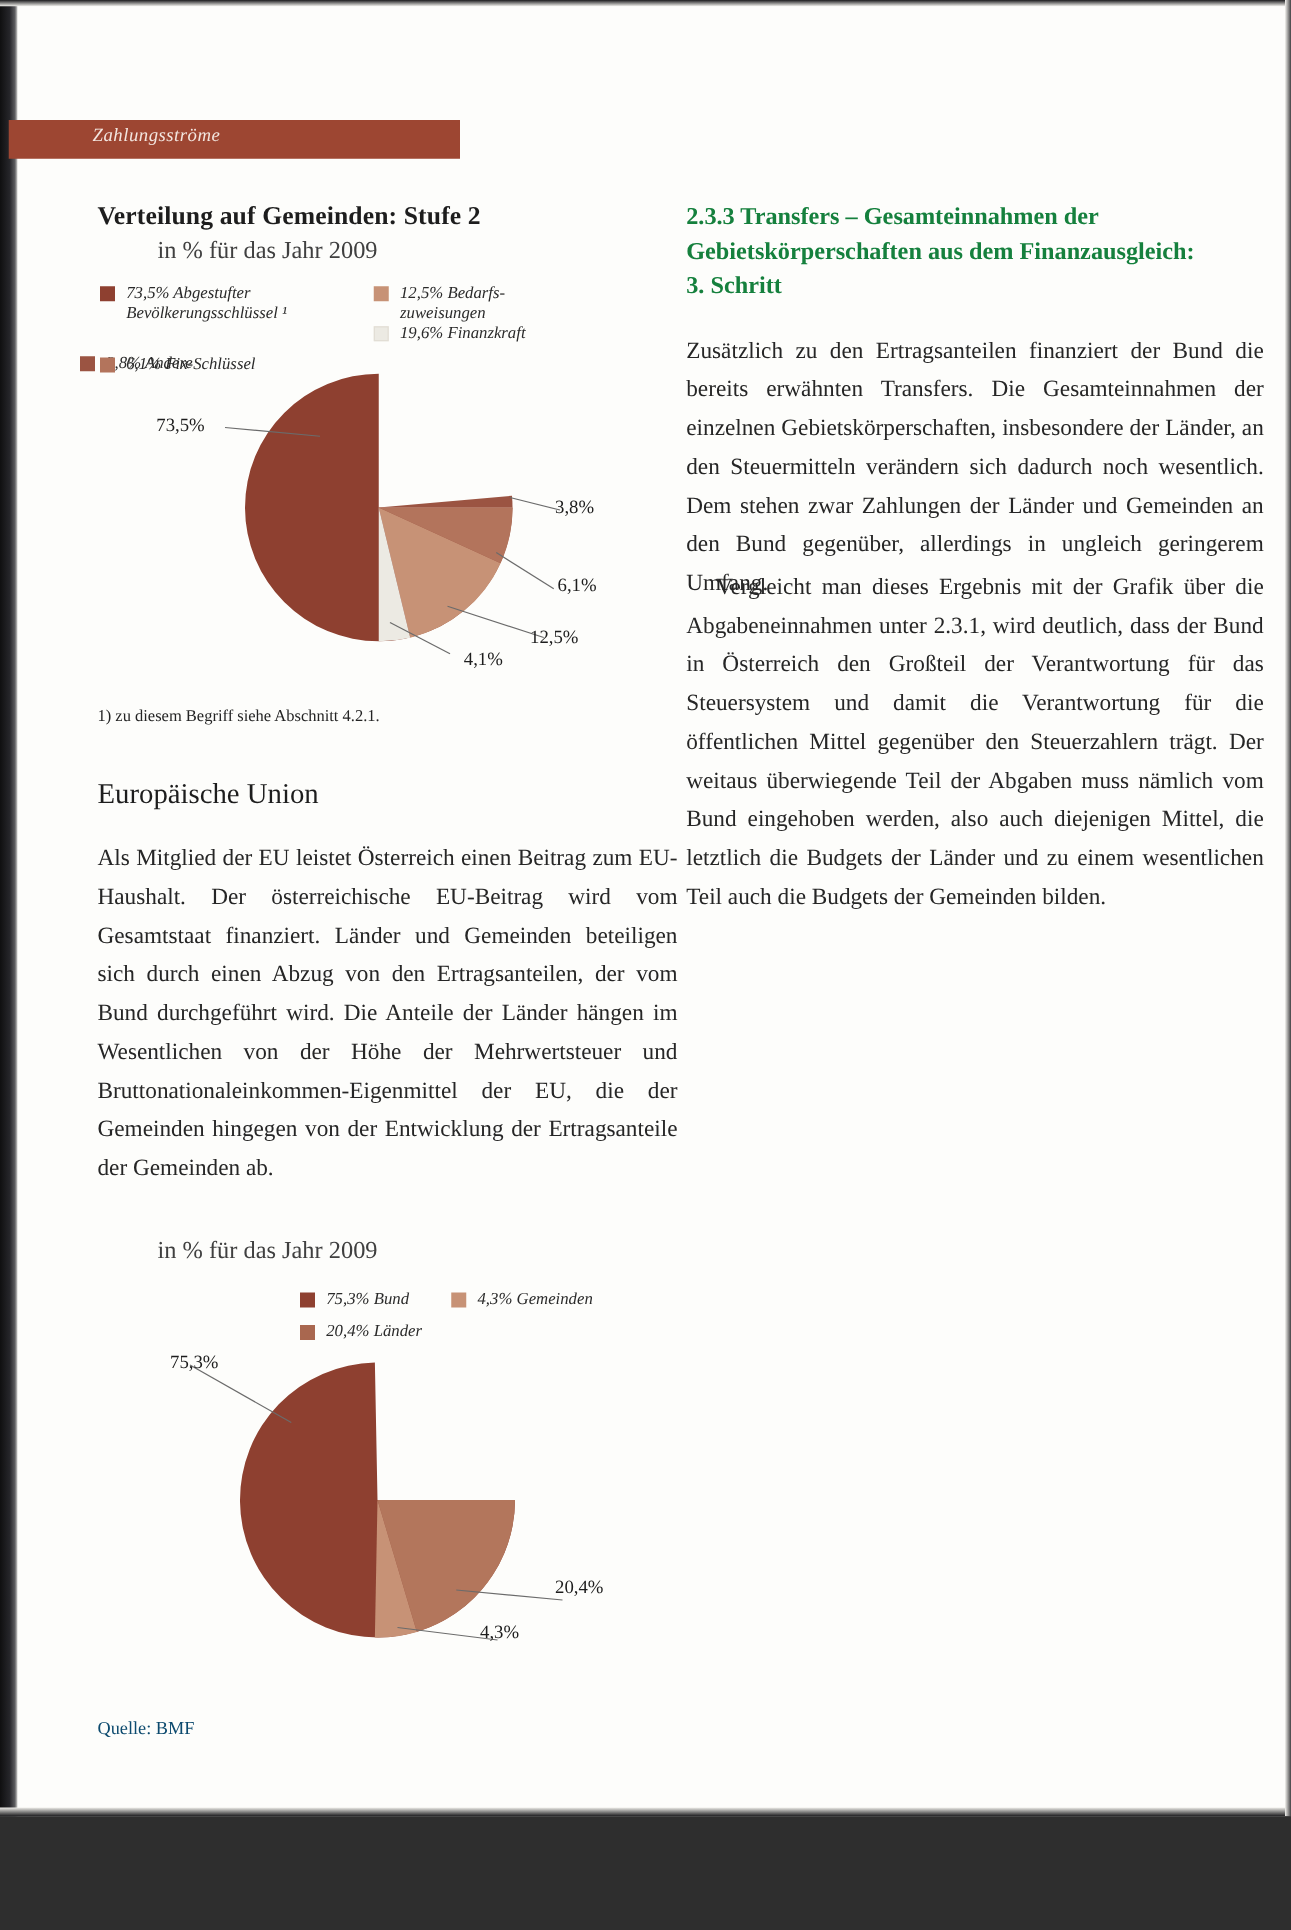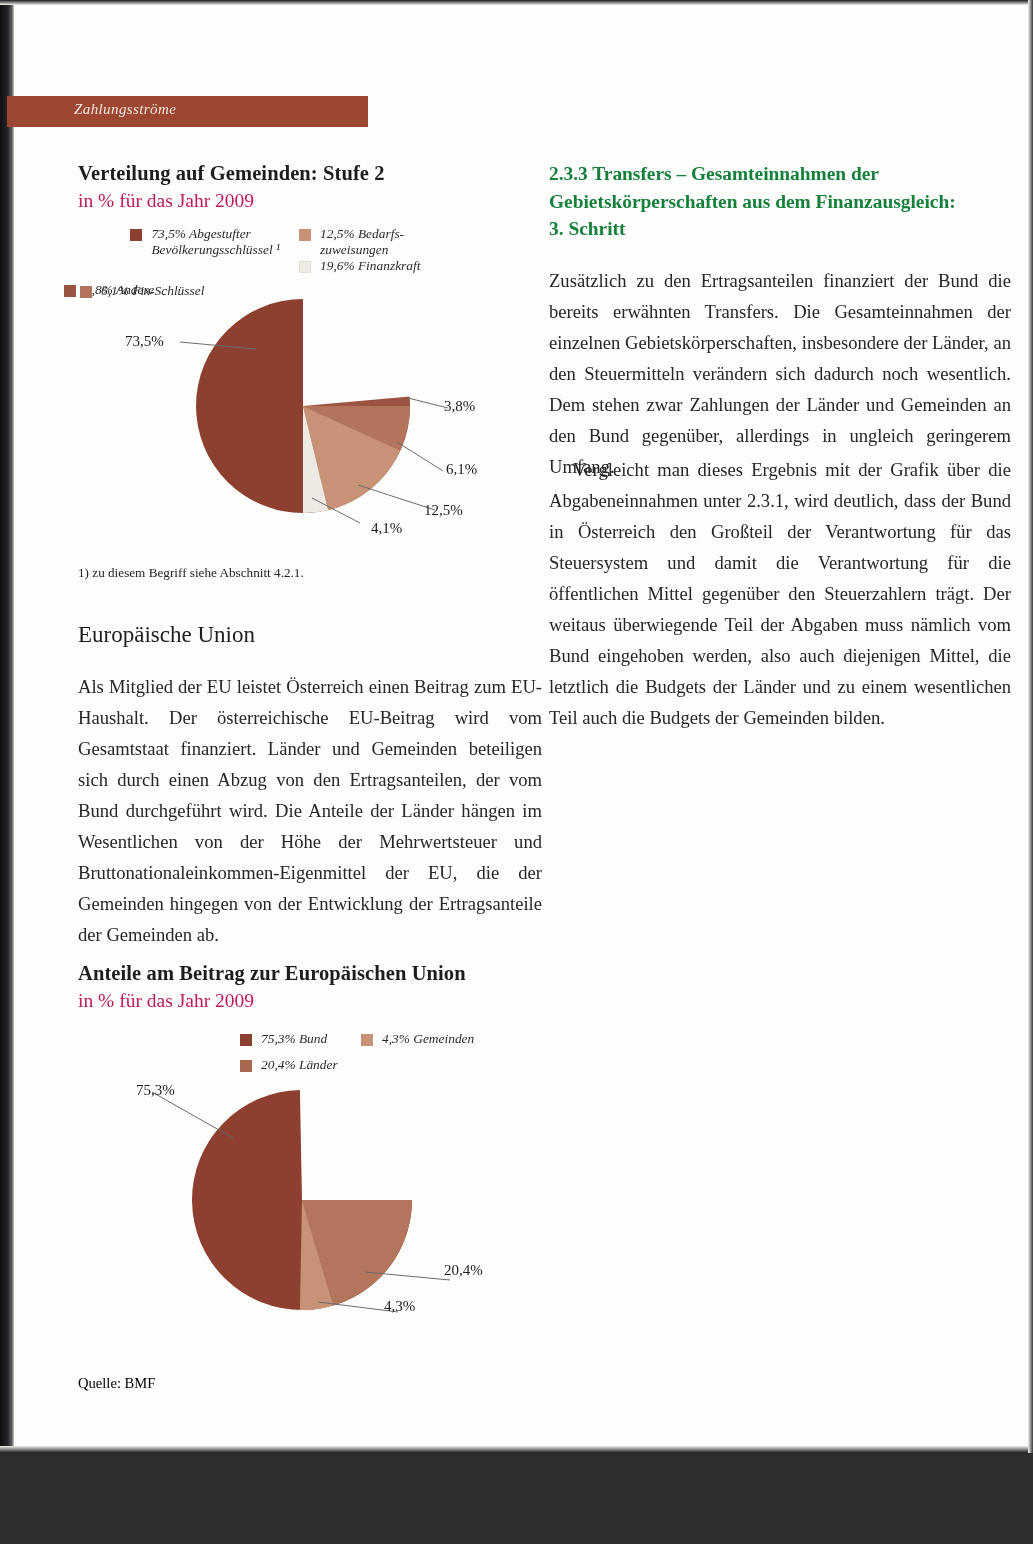--- a/index.html
+++ b/index.html
@@ -9,54 +9,54 @@
   .edge-left{position:absolute;left:0;top:0;width:14px;height:1544px;background:linear-gradient(to right,#0f0f10 0%,#26262a 55%,#5d5d60 85%,#cfcfcd 100%);}
   .edge-top{position:absolute;left:0;top:0;width:1033px;height:5px;background:linear-gradient(to bottom,#1b1b1d,#f2f1ed);}
   .edge-bottom{position:absolute;left:0;bottom:0;width:1033px;height:7px;background:linear-gradient(to top,#1b1b1d,#efeeea);}
   .edge-right{position:absolute;right:0;top:0;width:5px;height:1544px;background:linear-gradient(to left,#3a3a3c,#f4f3ef);}
   .paper{position:absolute;left:14px;top:5px;width:1014px;height:1532px;background:#fdfdfb;}
 
   .banner{position:absolute;left:7px;top:96px;width:361px;height:31px;background:#9d4632;}
   .banner-text{position:absolute;left:74px;top:101px;font-style:italic;font-size:15px;color:#f3e6e0;letter-spacing:.4px;}
 
   .chart-title{position:absolute;font-weight:bold;font-size:20.5px;color:#1d1d1d;letter-spacing:.1px;}
-  .chart-sub{position:absolute;font-size:19.5px;color:#be185d;}
+  .chart-sub{position:absolute;font-size:19.5px;color:#404040;margin-left:48px;}
 
   .legend-item{position:absolute;display:flex;align-items:flex-start;gap:9px;}
   .sw{width:12px;height:12px;flex:none;margin-top:3px;}
   .legend-label{font-style:italic;font-size:13.4px;color:#2a2a2a;line-height:1.22;white-space:pre-line;}
 
   .callout{position:absolute;font-size:15px;color:#1d1d1d;white-space:nowrap;}
 
   .body-text{position:absolute;font-size:18.6px;line-height:1.665;color:#262626;text-align:justify;}
   .sec-head{position:absolute;font-weight:bold;font-size:19.4px;line-height:1.42;color:#15803d;}
   .italic-head{position:absolute;font-size:23px;color:#1d1d1d;}
   .footnote{position:absolute;font-size:13.2px;color:#242424;}
-  .source{position:absolute;font-size:14.6px;color:#000000;}
+  .source{position:absolute;font-size:14.6px;color:#0c4a6e;}
   .pagenum{position:absolute;font-family:"Liberation Sans",sans-serif;font-size:16px;color:#3a3a3a;}
   .page-bar{position:absolute;background:#9d4632;}
   svg{display:block;}
 </style>
 </head>
 <body>
 
 <div class="page">
   <div class="paper"></div>
   <div class="edge-left"></div>
   <div class="edge-top"></div>
   <div class="edge-bottom"></div>
   <div class="edge-right"></div>
 
   <div class="banner"></div>
   <div class="banner-text">Zahlungsströme</div>
 
   <div class="chart-title" style="left:78px;top:162px;">Verteilung auf Gemeinden: Stufe 2</div>
   <div class="chart-sub" style="left:78px;top:190px;">in % für das Jahr 2009</div>
 
-  <div class="legend-item" style="left:80px;top:226px;width:200px;justify-content:flex-end;">
+  <div class="legend-item" style="left:80px;top:226px;width:200px;">
     <span class="sw" style="background:#8e4030;"></span>
     <span class="legend-label">73,5% Abgestufter
 Bevölkerungsschlüssel ¹</span>
   </div>
   <div class="legend-item" style="left:64px;top:258px;width:200px;margin-top:24px;">
     <span class="sw" style="background:#9b5442;"></span>
     <span class="legend-label">3,8% Andere</span>
   </div>
   <div class="legend-item" style="left:80px;top:283px;width:200px;">
     <span class="sw" style="background:#b3745c;"></span>
@@ -95,21 +95,20 @@
   <div class="callout" style="left:444px;top:398px;">3,8%</div>
   <div class="callout" style="left:446px;top:461px;">6,1%</div>
   <div class="callout" style="left:424px;top:502px;">12,5%</div>
   <div class="callout" style="left:371px;top:520px;">4,1%</div>
 
   <div class="footnote" style="left:78px;top:565px;">1) zu diesem Begriff siehe Abschnitt 4.2.1.</div>
 
   <div class="italic-head" style="left:78px;top:622px;">Europäische Union</div>
   <div class="body-text" style="left:78px;top:672px;width:464px;">Als Mitglied der EU leistet Österreich einen Beitrag zum EU-Haushalt. Der österreichische EU-Beitrag wird vom Gesamtstaat finanziert. Länder und Gemeinden beteiligen sich durch einen Abzug von den Ertragsanteilen, der vom Bund durchgeführt wird. Die Anteile der Länder hängen im Wesentlichen von der Höhe der Mehrwertsteuer und Bruttonationaleinkommen-Eigenmittel der EU, die der Gemeinden hingegen von der Entwicklung der Ertragsanteile der Gemeinden ab.</div>
 
-  <div class="chart-title" style="left:78px;top:962px;">Anteile am Beitrag zur Europäischen Union</div>
   <div class="chart-sub" style="left:78px;top:990px;">in % für das Jahr 2009</div>
 
   <div class="legend-item" style="left:240px;top:1031px;width:120px;">
     <span class="sw" style="background:#8e4030;"></span>
     <span class="legend-label">75,3% Bund</span>
   </div>
   <div class="legend-item" style="left:240px;top:1057px;width:120px;">
     <span class="sw" style="background:#a9674f;"></span>
     <span class="legend-label">20,4% Länder</span>
   </div>

